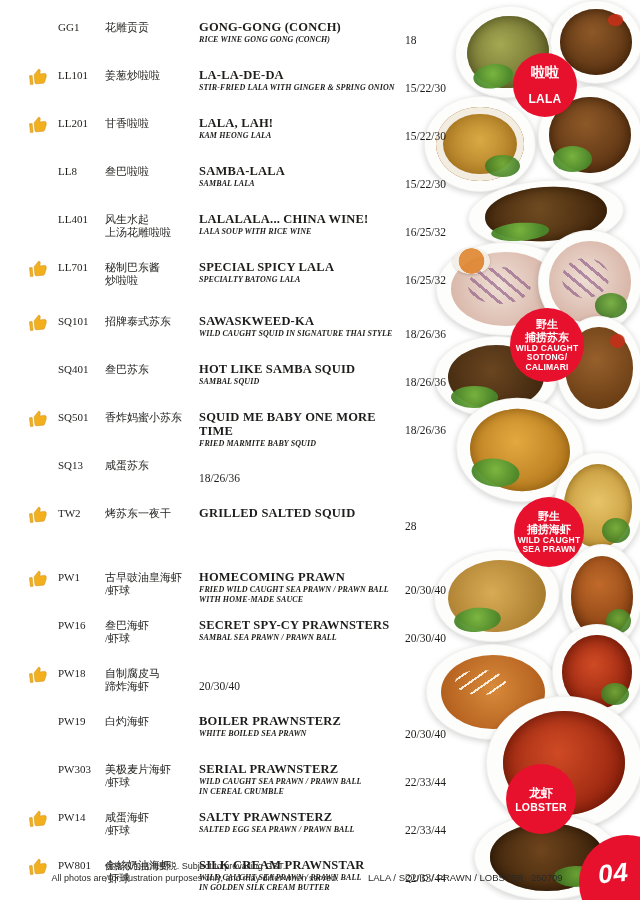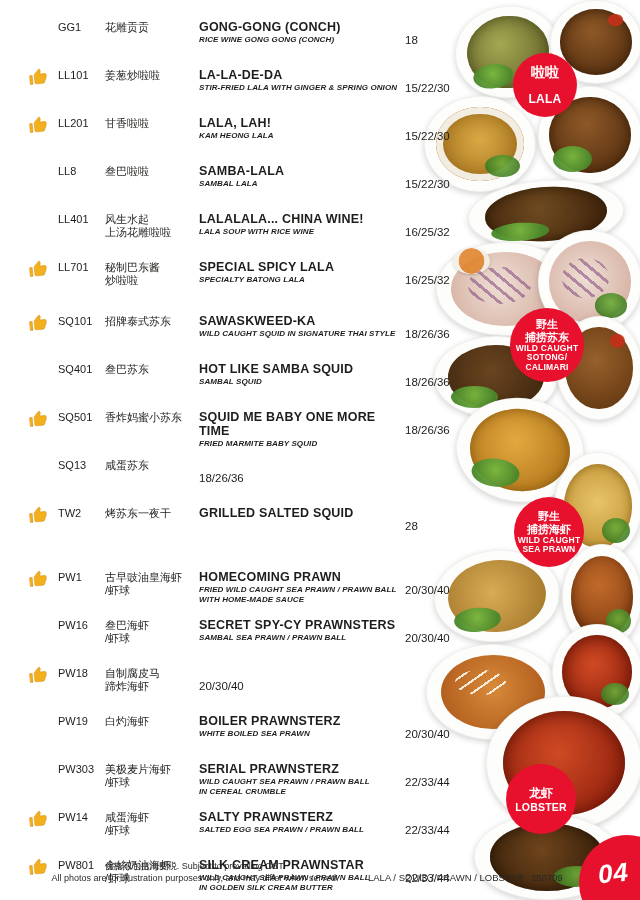--- a/index.html
+++ b/index.html
@@ -59,21 +59,21 @@
   #badge-prawn .bzh{font-size:11px;line-height:13px;}
   #badge-prawn .ben{font-size:8.5px;line-height:9.5px;}
   #badge-lobster{left:506px;top:764px;width:70px;height:70px;}
   #badge-lobster .bzh{font-size:12px;line-height:15px;}
   #badge-lobster .ben{font-size:10.5px;line-height:12px;}
 
   
   #menu{position:absolute;left:28px;top:20px;width:452px;z-index:4;}
   .section{margin-bottom:14px;}
   .section.gap-squid{margin-bottom:24px;}
-  .row{display:grid;grid-template-columns:30px 47px 94px 206px 70px;align-items:start;margin-bottom:8px;}
+  .row{display:grid;grid-template-columns:30px 47px 94px 206px 70px;align-items:start;margin-bottom:8px;font-family:Liberation Serif, serif;}
   .thumb{width:22px;height:20px;margin-top:-1px;}
   .thumb svg{width:20px;height:20px;transform:rotate(-6deg);}
   .code{font-size:11px;font-weight:500;line-height:13px;padding-top:1px;}
   .zh{font-size:11px;line-height:13px;padding-top:1px;white-space:pre-line;}
   .en .name{display:block;font-size:12.5px;font-weight:bold;line-height:14px;letter-spacing:.2px;}
   .en .desc{display:block;font-size:8px;font-style:italic;font-weight:600;line-height:10px;letter-spacing:.1px;margin-top:1px;white-space:pre-line;}
   .price{font-size:11.5px;font-weight:500;line-height:13px;padding-top:1px;white-space:pre-line;}
 
   
   #footer-disclaimer{position:absolute;left:26px;top:861px;width:338px;text-align:center;z-index:4;

